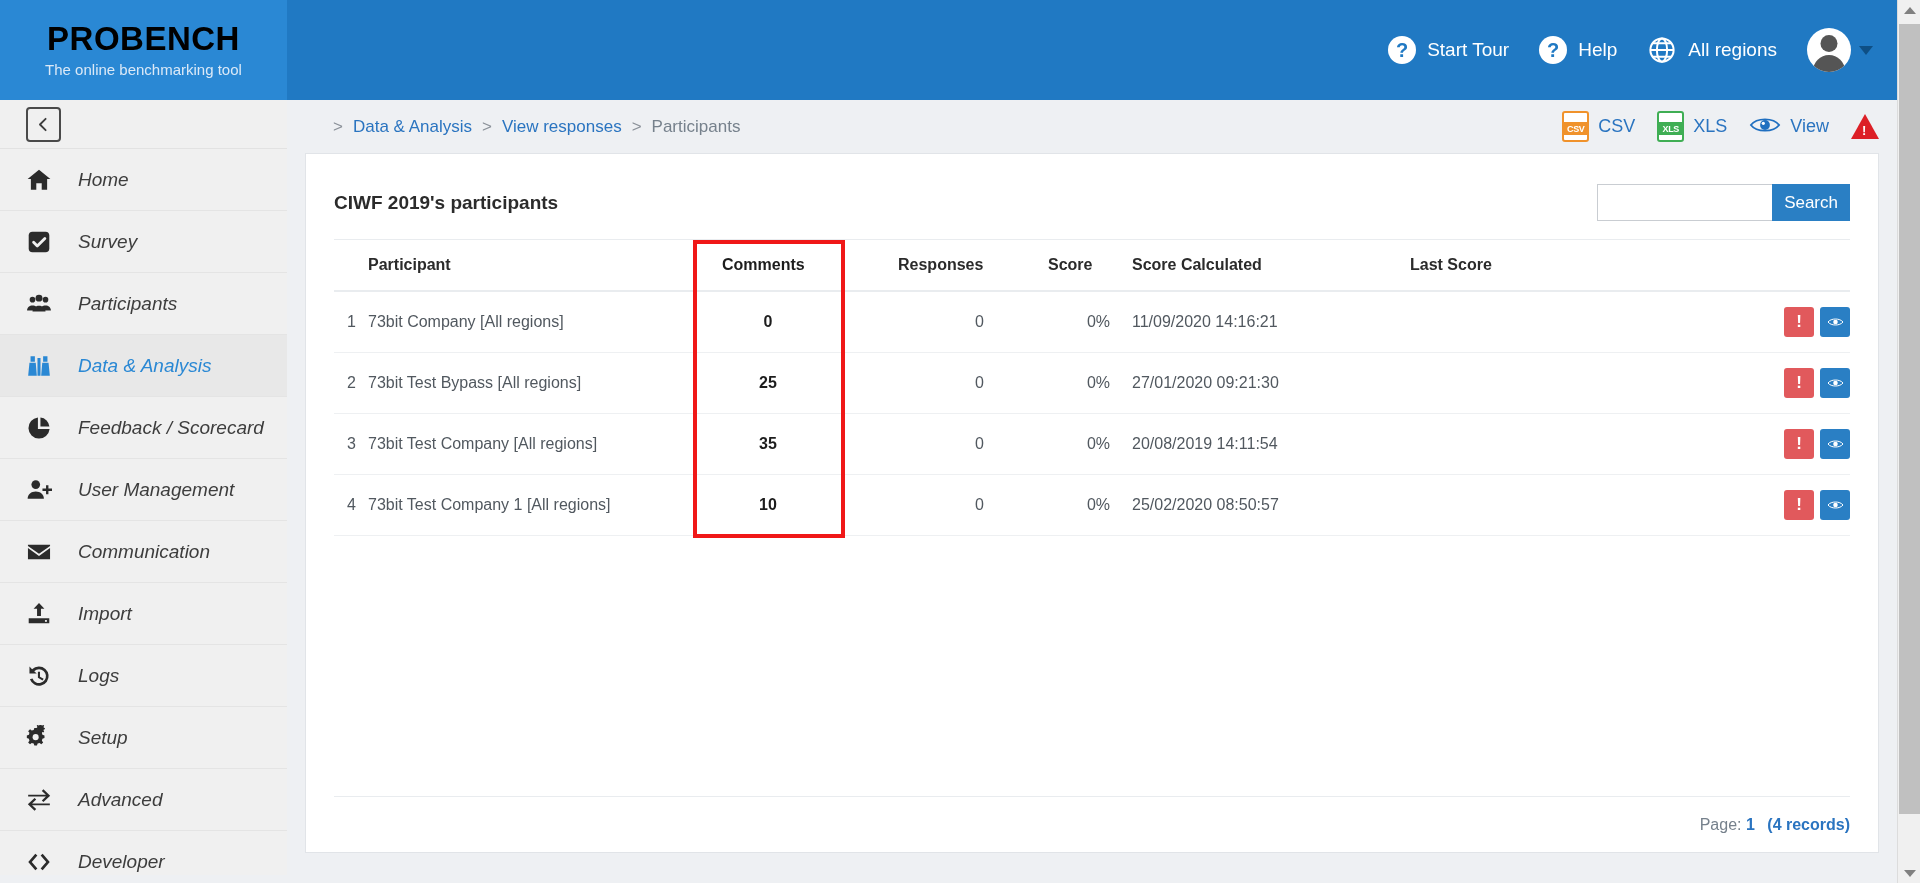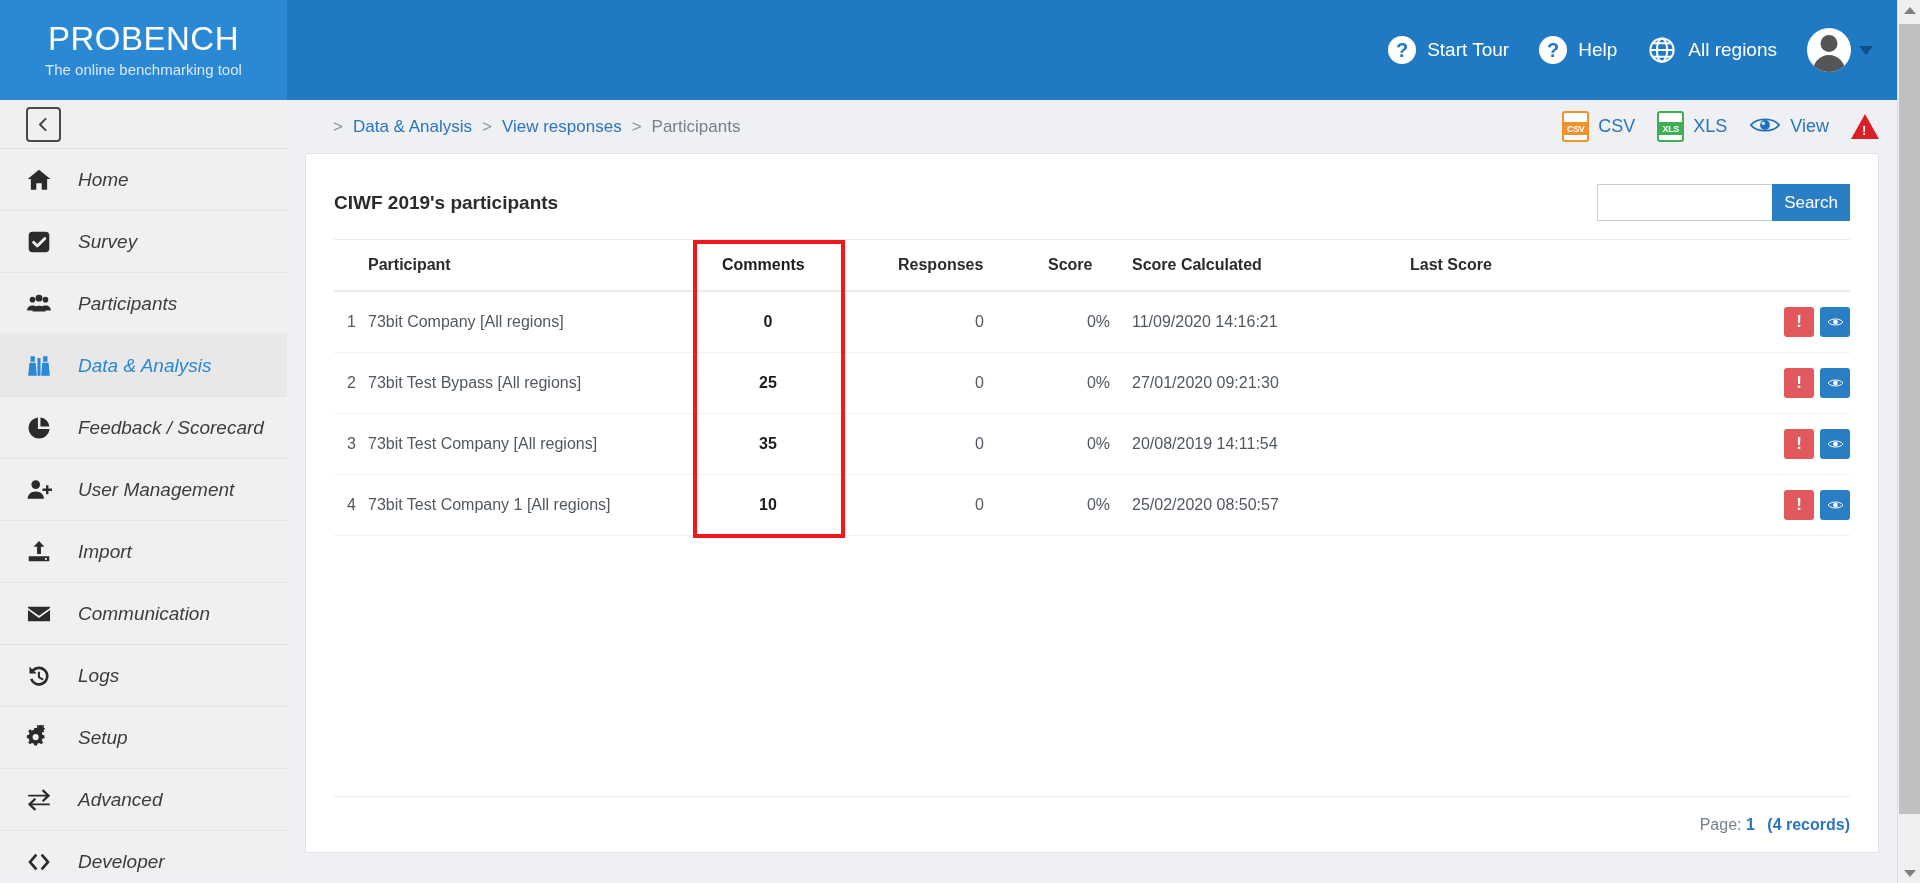--- a/index.html
+++ b/index.html
@@ -8,21 +8,21 @@
     width: 1920px; height: 883px;
     font-family: "Liberation Sans", sans-serif;
     background: #ffffff;
     overflow: hidden;
   }
   #app { position: relative; width: 1920px; height: 883px; background:#eef0f3; }
 
   
   .topbar { position:absolute; left:0; top:0; width:1897px; height:100px; background:#2079c3; display:flex; align-items:stretch; }
   .brand { width:287px; height:100px; background:#2a88d4; display:flex; flex-direction:column; align-items:center; justify-content:center; }
-  .brand-title { color:#ffffff; font-size:33px; font-weight:normal; letter-spacing:.5px; line-height:1.05; }
+  .brand-title { color:#000000; font-size:33px; font-weight:bold; letter-spacing:.5px; line-height:1.05; }
   .brand-sub { color:#dbe9f7; font-size:15px; margin-top:4px; }
   .logo-slot { width:150px; display:flex; align-items:flex-start; padding-top:6px; padding-left:6px; }
   .broken-img { display:flex; flex-direction:column; align-items:flex-start; }
   .broken-icon { width:22px; height:26px; background:#f4f4f4; border:1px solid #c9c9c9; border-radius:2px; position:relative; overflow:hidden; }
   .broken-icon:before { content:""; position:absolute; right:0; top:0; border-left:7px solid #d8d8d8; border-bottom:7px solid #ffffff; }
   .broken-icon:after { content:""; position:absolute; left:3px; bottom:3px; width:15px; height:9px;
      background:linear-gradient(135deg,#4fa84f 0%,#4fa84f 45%,#8fc97a 46%,#8fc97a 100%); }
   .broken-dot { position:absolute; left:4px; top:4px; width:4px; height:4px; border-radius:50%; background:#3a78c2; z-index:2;}
   .broken-label { color:#8ab4dd; font-size:14px; margin-top:16px; margin-left:2px; }
 
@@ -211,33 +211,33 @@
               <circle cx="9" cy="7" r="4"></circle>
               <path d="M1.5 20c0-4 3.4-6.6 7.5-6.6s7.5 2.6 7.5 6.6z"></path>
               <path d="M18.5 7.5h2.2v3.2H24v2.2h-3.3V16h-2.2v-3.1H15.2v-2.2h3.3z"></path>
             </svg>
           </span>
           <span class="nav-lbl">User Management</span>
         </div>
         <div class="nav-item">
           <span class="nav-ico">
             <svg width="26" height="26" viewBox="0 0 24 24" fill="currentColor">
+              <path d="M1.8 5.2h20.4v1.3L12 13.6 1.8 6.5zM1.8 8.4L12 15.6l10.2-7.2v10.4H1.8z"></path>
+            </svg>
+          </span>
+          <span class="nav-lbl">Communication</span>
+        </div>
+        <div class="nav-item">
+          <span class="nav-ico">
+            <svg width="26" height="26" viewBox="0 0 24 24" fill="currentColor">
               <path d="M12 1.8l5 5.4h-3.2v6.6h-3.6V7.2H7zM2.5 16h19v4.6h-19z"></path>
               <rect x="17.5" y="17.6" width="1.8" height="1.6" fill="#f0f0f0"></rect>
             </svg>
           </span>
           <span class="nav-lbl">Import</span>
-        </div>
-        <div class="nav-item">
-          <span class="nav-ico">
-            <svg width="26" height="26" viewBox="0 0 24 24" fill="currentColor">
-              <path d="M1.8 5.2h20.4v1.3L12 13.6 1.8 6.5zM1.8 8.4L12 15.6l10.2-7.2v10.4H1.8z"></path>
-            </svg>
-          </span>
-          <span class="nav-lbl">Communication</span>
         </div>
         <div class="nav-item">
           <span class="nav-ico">
             <svg width="26" height="26" viewBox="0 0 24 24" fill="currentColor">
               <path d="M12 3.2a8.9 8.9 0 1 1-8.4 11.9l2.4-.8A6.4 6.4 0 1 0 12 5.7a6.3 6.3 0 0 0-4.4 1.8l2.3 2.3H3.2V3.3l2.4 2.4A8.8 8.8 0 0 1 12 3.2z"></path>
               <path d="M11 8h1.9v4.6l3.4 2-1 1.6-4.3-2.6z"></path>
             </svg>
           </span>
           <span class="nav-lbl">Logs</span>
         </div>

